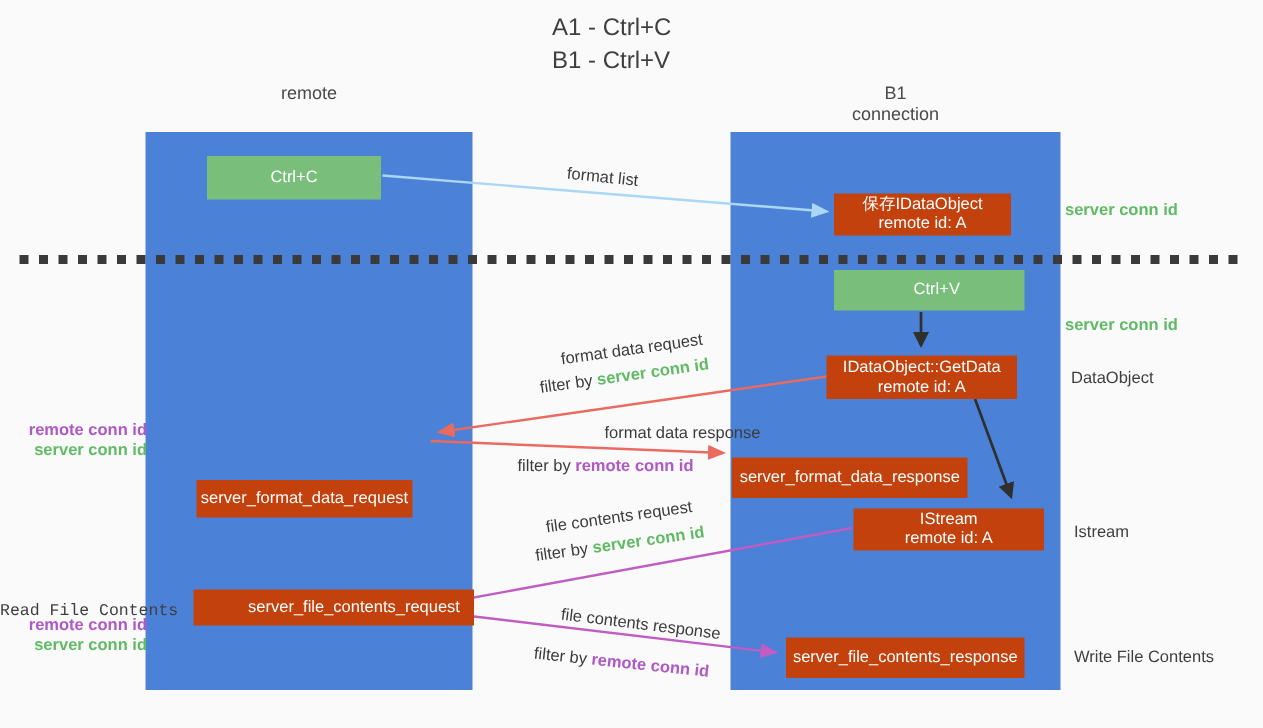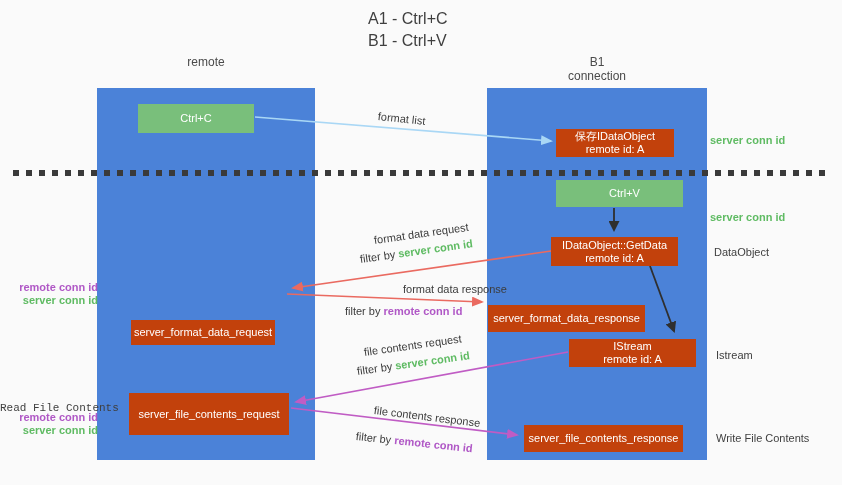--- a/index.html
+++ b/index.html
@@ -68,21 +68,21 @@
     <line x1="568" y1="352" x2="296" y2="402" stroke="#c05cc4" stroke-width="1.6" marker-end="url(#head-magenta)"></line>
     <line x1="291" y1="408" x2="517" y2="435" stroke="#c05cc4" stroke-width="1.6" marker-end="url(#head-magenta)"></line>
   </svg>
 
   <div class="node green-box" style="left:138px;top:104px;width:116px;height:29px;">
     <span>Ctrl+C</span>
   </div>
   <div class="node orange-box" style="left:131px;top:279px;width:144px;height:25px;margin-top:41px;">
     <span>server_format_data_request</span>
   </div>
-  <div class="node orange-box" style="left:129px;top:393px;width:160px;height:42px;">
+  <div class="node orange-box" style="left:129px;top:393px;width:160px;height:24px;padding-left:27px;">
     <span>server_file_contents_request</span>
   </div>
 
   <div class="node orange-box" style="left:556px;top:129px;width:118px;height:28px;">
     <span>保存IDataObject</span>
     <span>remote id: A</span>
   </div>
   <div class="node green-box" style="left:556px;top:180px;width:117px;height:27px;padding-left:10px;">
     <span>Ctrl+V</span>
   </div>

